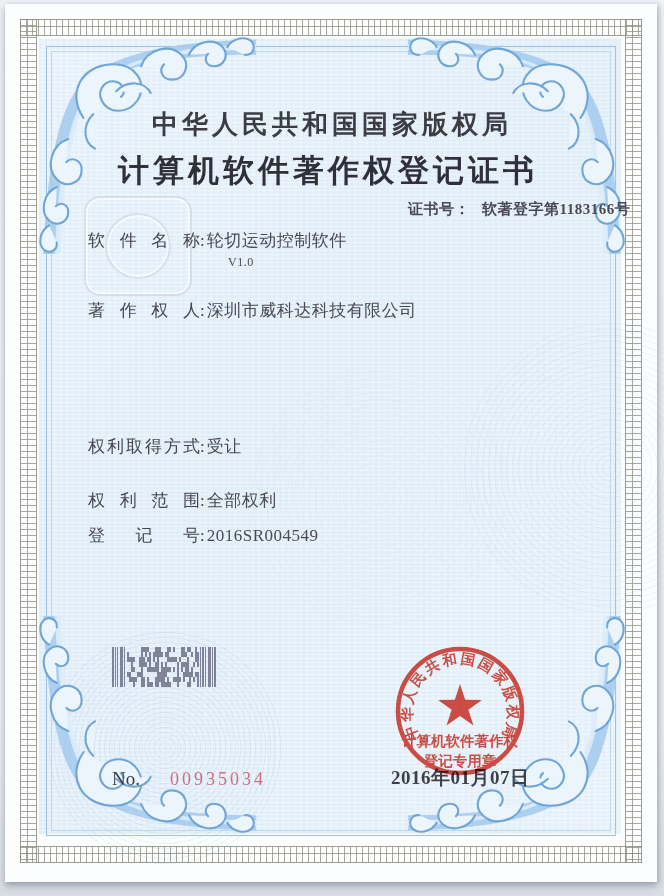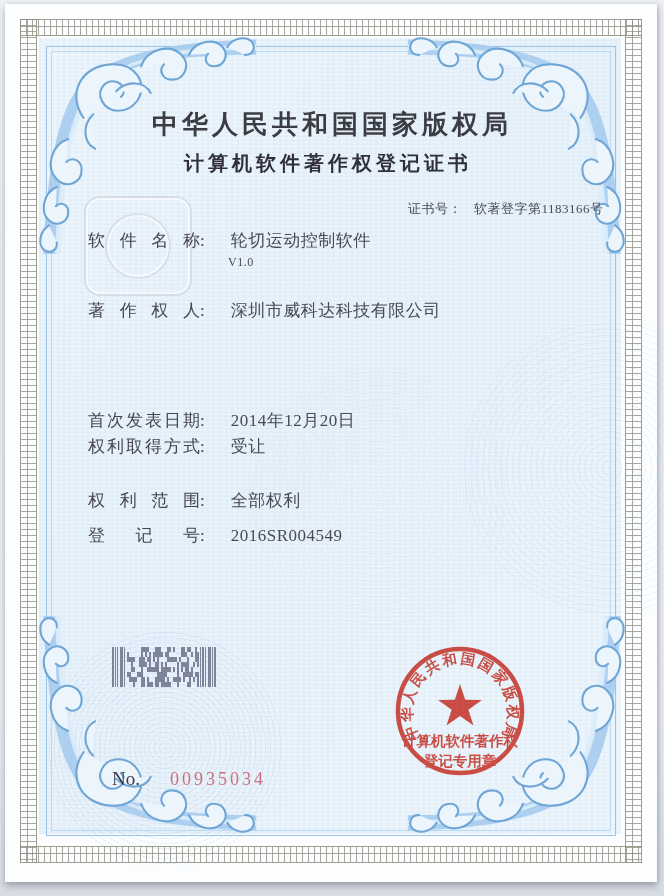--- a/index.html
+++ b/index.html
@@ -53,27 +53,27 @@
   .emboss{position:absolute;left:84px;top:196px;width:104px;height:96px;border-radius:16px;
     border:2px solid rgba(188,196,208,.40);
     box-shadow:inset 0 0 0 2px rgba(255,255,255,.6);pointer-events:none;}
   .emboss::after{content:"";position:absolute;left:19px;top:15px;width:62px;height:62px;border-radius:50%;
     border:2px solid rgba(188,196,208,.38);box-shadow:inset 0 0 0 2px rgba(255,255,255,.6);}
   
   .authority{position:absolute;left:0;right:0;top:107px;text-align:center;
     font-family:"Liberation Sans","DejaVu Sans",sans-serif;font-weight:700;
     font-size:26px;letter-spacing:4px;color:#3c3c44;}
   .cert-title{position:absolute;left:0;right:8px;top:150px;text-align:center;
-    font-weight:700;font-size:20px;letter-spacing:4px;color:#30303a;}
-  .certno{position:absolute;left:408px;top:200px;font-size:13px;color:#4a4a54;letter-spacing:.5px;white-space:nowrap;}
+    font-weight:700;font-size:31px;letter-spacing:4px;color:#30303a;}
+  .certno{position:absolute;left:408px;top:200px;font-size:15px;color:#4a4a54;letter-spacing:.5px;white-space:nowrap;font-weight:bold;}
   .certno .gap{display:inline-block;width:12px;}
   .row{position:absolute;left:88px;font-size:17px;color:#4a4a54;}
   .lbl{display:inline-block;width:112px;text-align:justify;text-align-last:justify;color:#46464f;}
   .colon{color:#46464f;}
-  .val{margin-left:26px;letter-spacing:.5px;white-space:nowrap;}
+  .val{margin-left:2px;letter-spacing:.5px;white-space:nowrap;}
   .val2{position:absolute;left:228px;font-size:12px;color:#4a4a54;letter-spacing:.5px;}
   .statement{position:absolute;left:86px;top:549px;width:506px;font-size:17px;line-height:48px;
     color:#4a4a54;text-indent:2em;text-align:justify;letter-spacing:.5px;}
   .serial{position:absolute;left:112px;top:768px;font-size:19px;color:#3a3a44;}
   .serial .num{color:#cf6f7d;font-size:18px;letter-spacing:3px;margin-left:30px;}
   .issue-date{position:absolute;left:391px;top:765px;font-size:19px;font-weight:600;
     color:#3f3f49;letter-spacing:.5px;}
   .stamp{position:absolute;left:370px;top:621px;width:180px;height:180px;
     mix-blend-mode:multiply;opacity:.93;}
   .barcode{position:absolute;left:112px;top:647px;width:104px;height:40px;opacity:.85;}
@@ -144,23 +144,20 @@
   <div class="row" style="top:229px">
     <span class="lbl">软件名称</span><span class="colon">:</span><span class="val">轮切运动控制软件</span>
   </div>
   <div class="val2" style="top:255px">V1.0</div>
 
   <div class="row" style="top:299px">
     <span class="lbl">著作权人</span><span class="colon">:</span><span class="val">深圳市威科达科技有限公司</span>
   </div>
 
 
-  <div class="row" style="top:409px">
-    <span class="lbl">首次发表日期</span><span class="colon">:</span><span class="val">2014年12月20日</span>
-  </div>
 
   <div class="row" style="top:435px">
     <span class="lbl">权利取得方式</span><span class="colon">:</span><span class="val">受让</span>
   </div>
 
   <div class="row" style="top:489px">
     <span class="lbl">权利范围</span><span class="colon">:</span><span class="val">全部权利</span>
   </div>
 
   <div class="row" style="top:524px">
@@ -324,20 +321,21 @@
       <rect x="65" y="35" width="2" height="5" fill="#6e7289"></rect>
       <rect x="75" y="35" width="2" height="5" fill="#6e7289"></rect>
       <rect x="77" y="35" width="2" height="5" fill="#6e7289"></rect>
       <rect x="85" y="35" width="2" height="5" fill="#6e7289"></rect>
     </svg>
 
   <div class="serial">
     <span>No.</span><span class="num">00935034</span>
   </div>
 
+  <div class="issue-date">2016年01月07日</div>
 
   <svg class="stamp" viewBox="-90 -90 180 180" xmlns="http://www.w3.org/2000/svg">
     <defs>
       <path id="ring-path" d="M -44,20 A 48 48 0 1 1 44,20" fill="none"></path>
     </defs>
     <circle cx="0" cy="0" r="62" fill="none" stroke="#dc4438" stroke-width="4.5"></circle>
     <polygon transform="translate(0,-4)" points="0,-23 5.2,-7.2 21.9,-7.1 8.4,2.7 13.5,18.6 0,8.9 -13.5,18.6 -8.4,2.7 -21.9,-7.1 -5.2,-7.2" fill="#dc4438"></polygon>
     <text font-size="14.5" fill="#dc4438" letter-spacing="2.5" font-weight="bold">
       <textPath href="#ring-path" startOffset="50%" text-anchor="middle">中华人民共和国国家版权局</textPath>
     </text>

